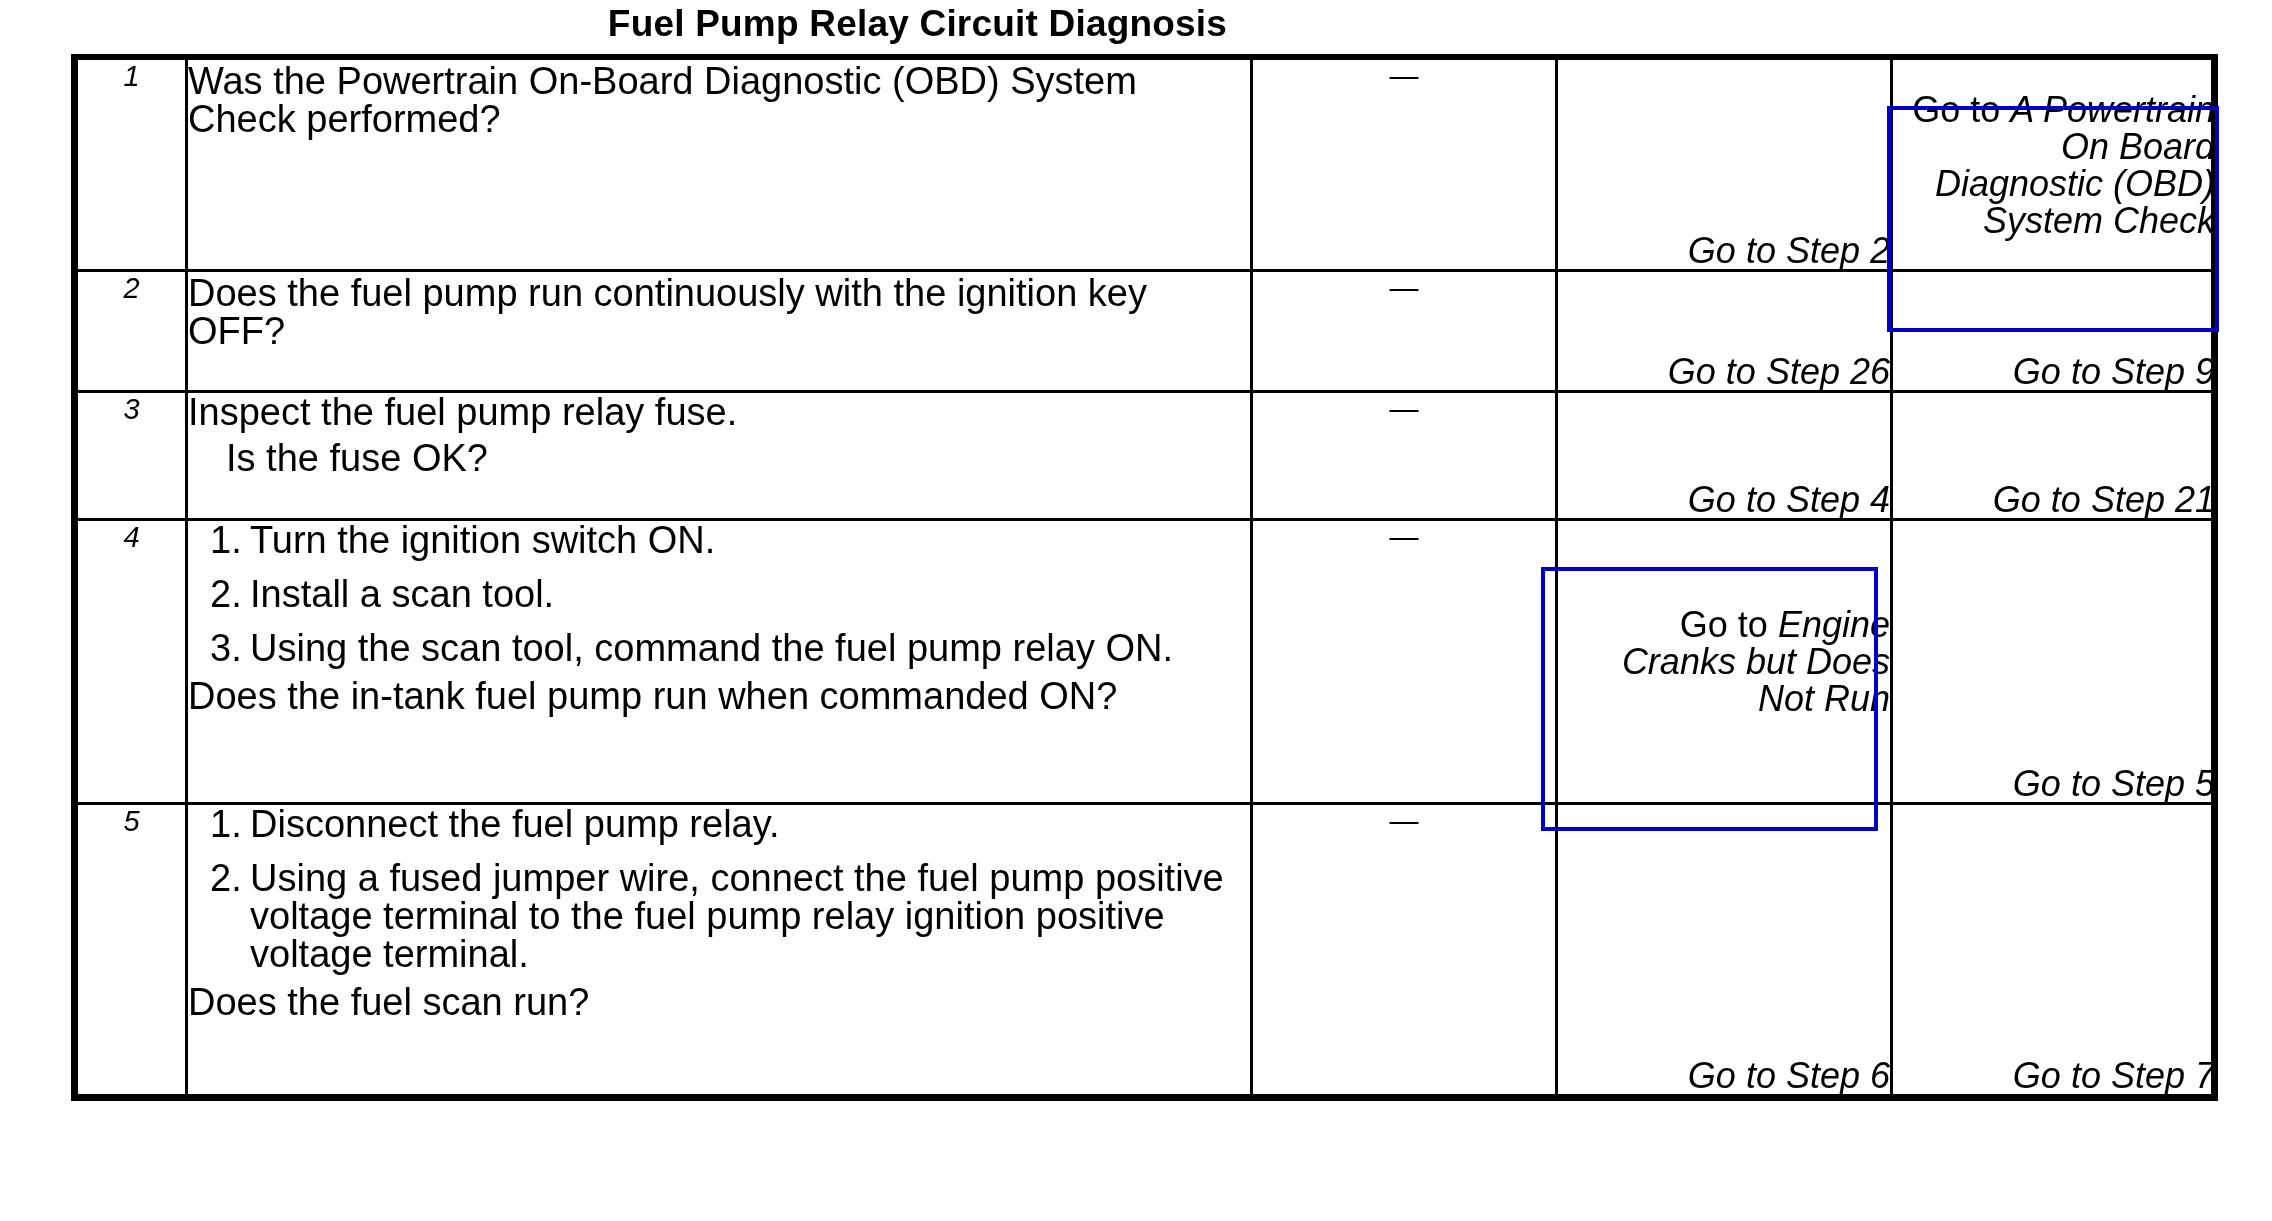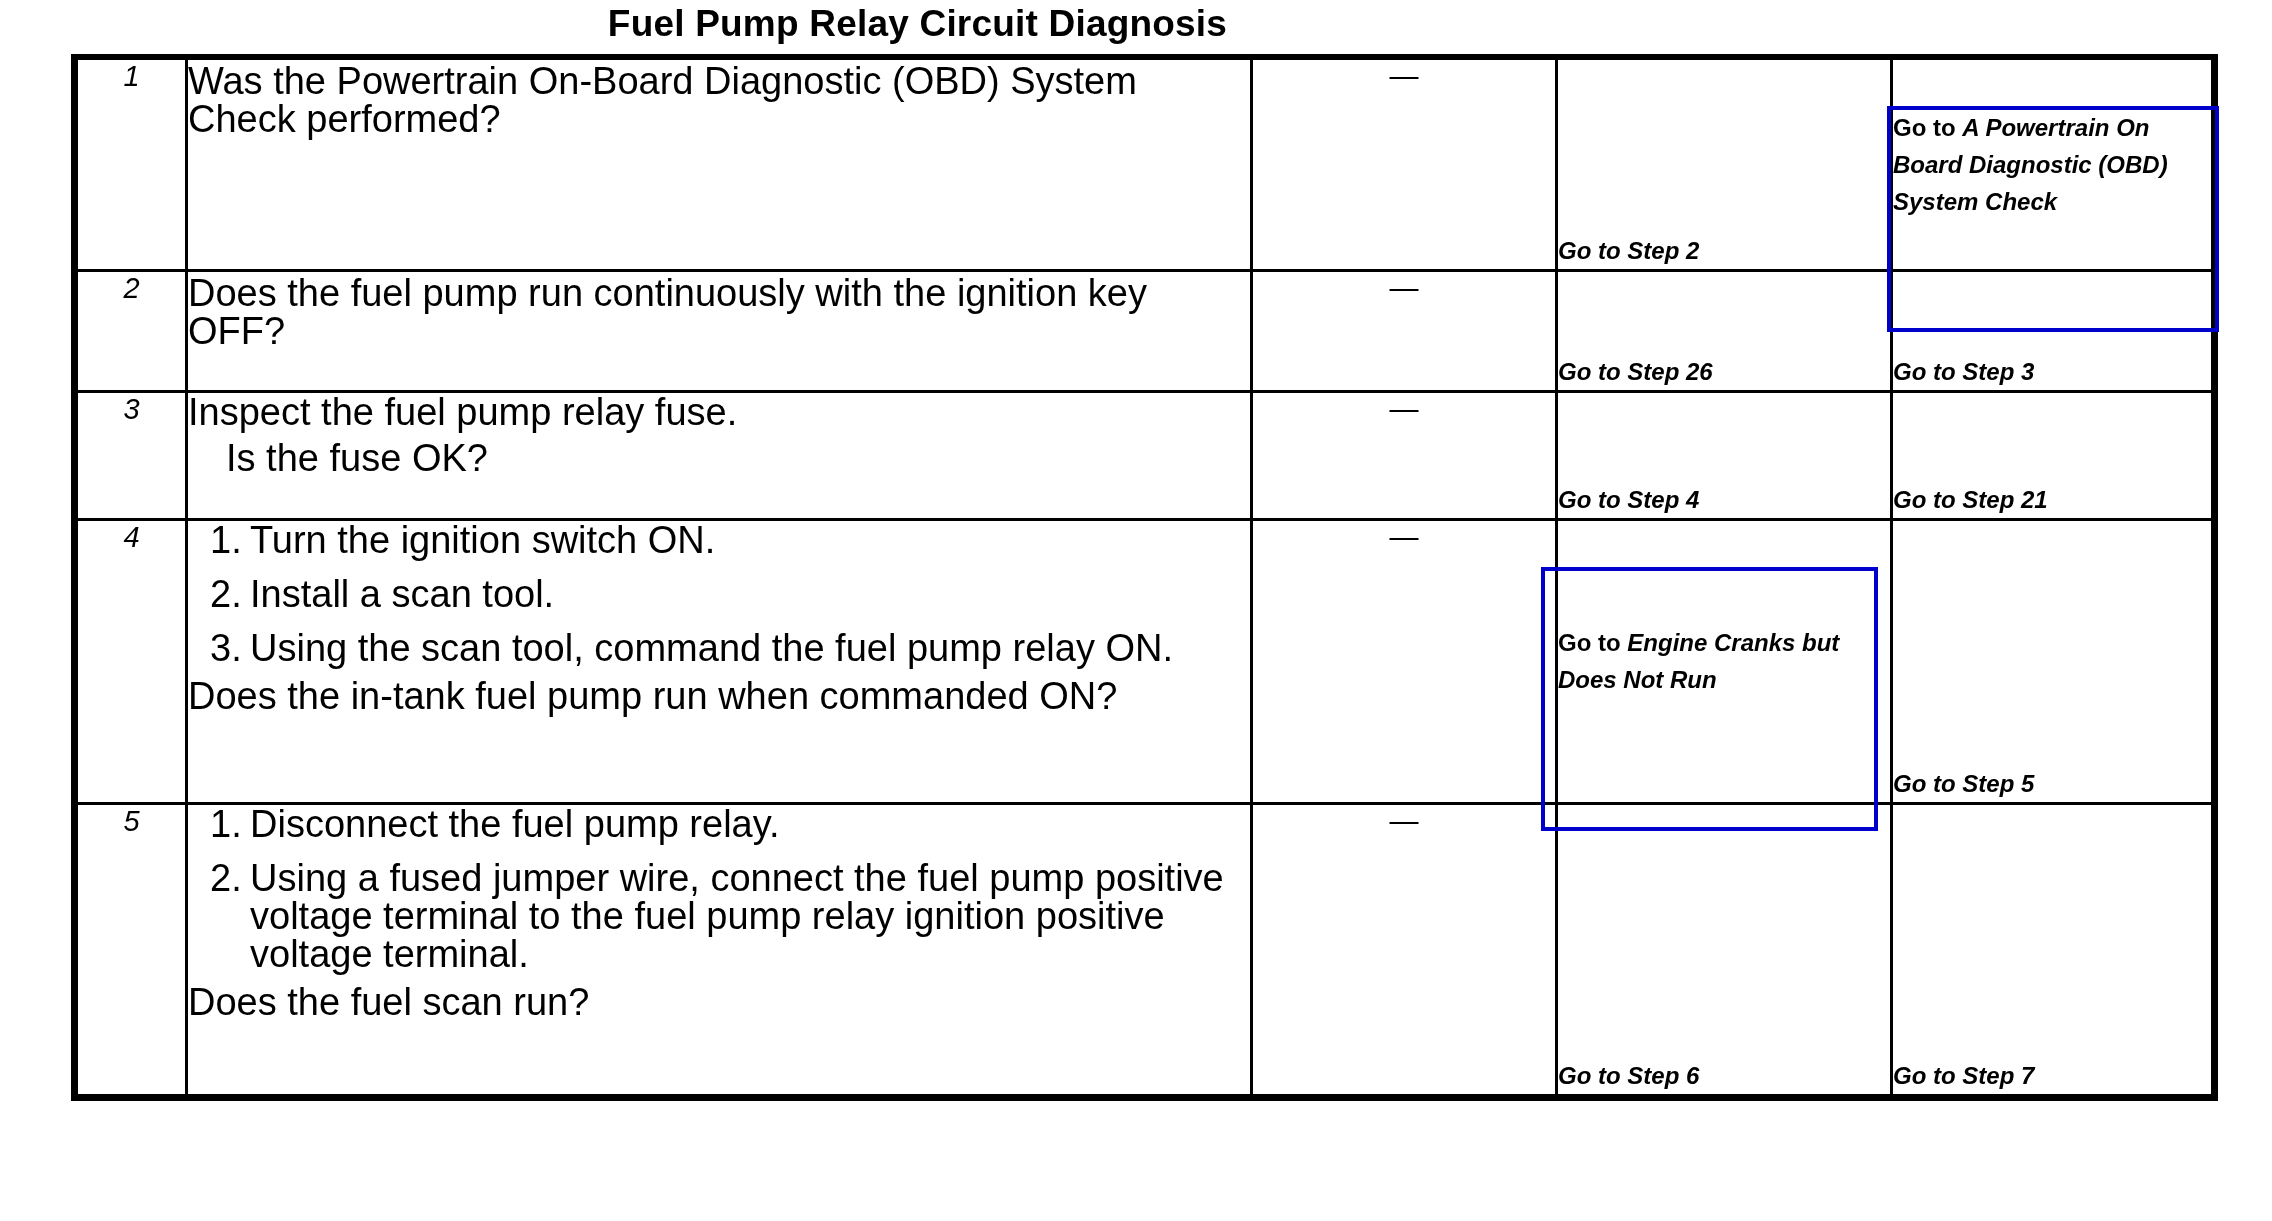--- a/index.html
+++ b/index.html
@@ -101,26 +101,25 @@
     font-size: 38px;
     line-height: 38px;
     padding: 16px 14px 12px 20px;
   }
   td.value {
     text-align: center;
     vertical-align: middle;
     font-size: 29px;
   }
   td.branch {
-    text-align: left;
-    font-size: 24px;
+    text-align: right;
+    font-size: 36px;
     font-style: italic;
     line-height: 37px;
     padding: 6px 8px 12px 8px;
-    font-weight: bold;
   }
   td.branch.bottom { vertical-align: bottom; }
   td.branch.middle { vertical-align: middle; }
 
   td.branch .roman { font-style: normal; }
 
   
   ol.steps {
     list-style: none;
     margin: 0 0 0 0;
@@ -192,21 +191,21 @@
       <tr style="height:108px;">
         <td class="step">2</td>
         <td class="action">
           <div class="q-line">Does the fuel pump run continuously with the ignition key OFF?</div>
         </td>
         <td class="value">—</td>
         <td class="branch bottom">
           <span>Go to Step 26</span>
         </td>
         <td class="branch bottom">
-          <span>Go to Step 3</span>
+          <span>Go to Step 9</span>
         </td>
       </tr>
 
       <tr style="height:115px;">
         <td class="step">3</td>
         <td class="action">
           <div>Inspect the fuel pump relay fuse.</div>
           <div style="margin-top:8px;padding-left:38px;">Is the fuse OK?</div>
         </td>
         <td class="value">—</td>

